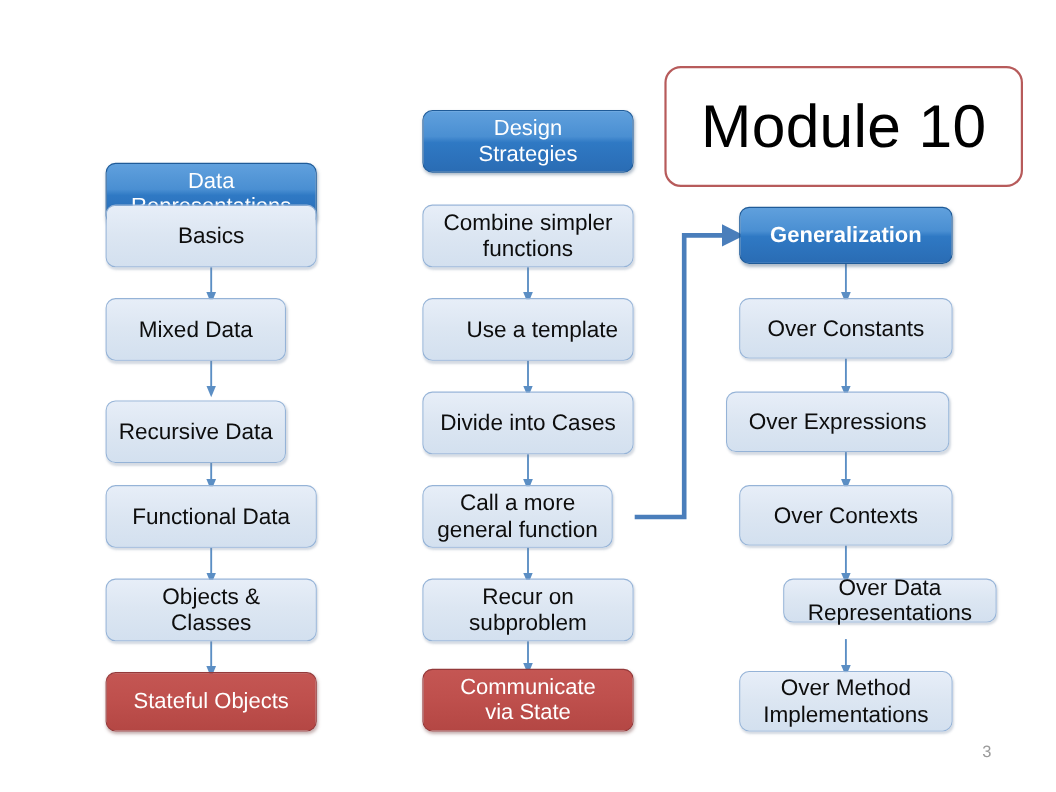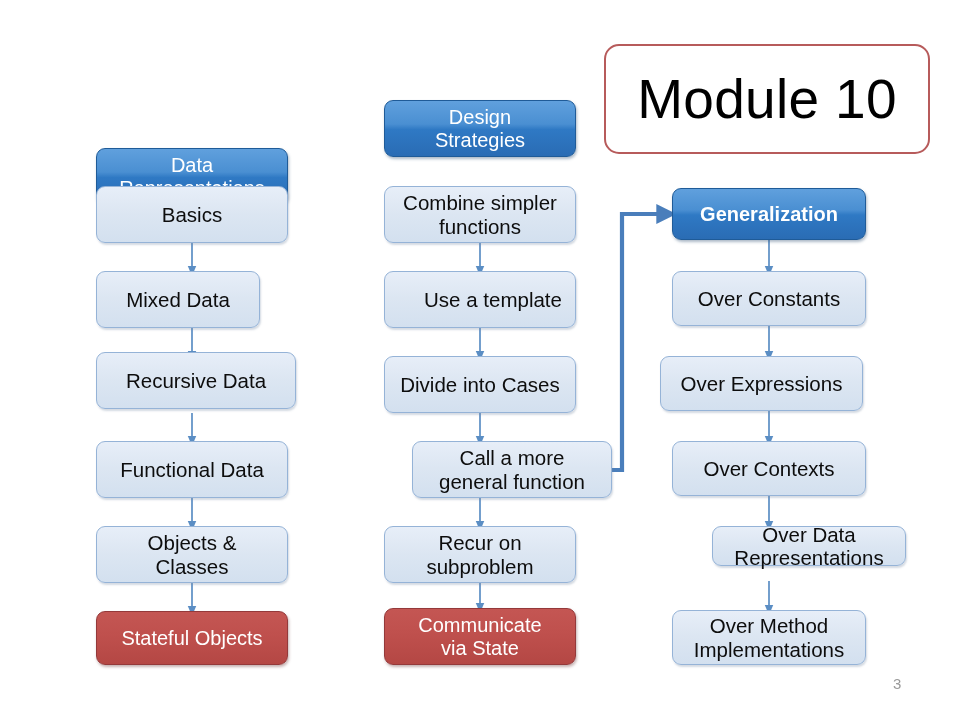--- a/index.html
+++ b/index.html
@@ -126,46 +126,46 @@
         <line x1="769" y1="581" x2="769" y2="610" stroke="#5b8ec4" stroke-width="1.7" marker-end="url(#arrowThin)"></line>
       </g>
     <path id="elbow-connector" fill="none" stroke="#4a7ebb" stroke-width="4.2" stroke-linecap="butt" stroke-linejoin="miter" marker-end="url(#arrowThick)" d="M 577 470 L 622 470 L 622 214 L 666 214"></path>
   </svg>
 
   <div id="nodes">
       <div class="node blue" style="left: 96px; top: 100px; width: 192px; height: 57px; margin-top: 48px;">Data
 Representations</div>
       <div class="node light" style="left: 96px; top: 186px; width: 192px; height: 57px;">Basics</div>
       <div class="node light" style="left: 96px; top: 271px; width: 164px; height: 57px;">Mixed Data</div>
-      <div class="node light" style="left: 96px; top: 352px; width: 200px; height: 57px;">Recursive Data</div>
+      <div class="node light" style="left: 96px; top: 364px; width: 164px; height: 57px;">Recursive Data</div>
       <div class="node light" style="left: 96px; top: 441px; width: 192px; height: 57px;">Functional Data</div>
       <div class="node light" style="left: 96px; top: 526px; width: 192px; height: 57px;">Objects &amp;
 Classes</div>
       <div class="node red" style="left: 96px; top: 611px; width: 192px; height: 54px;">Stateful Objects</div>
       <div class="node blue" style="left: 384px; top: 100px; width: 192px; height: 57px;">Design
 Strategies</div>
       <div class="node light" style="left: 384px; top: 186px; width: 192px; height: 57px; text-align: center;">Combine simpler
 functions</div>
       <div class="node light" style="left: 384px; top: 271px; width: 192px; height: 57px; padding-left: 32px;">Use a template</div>
       <div class="node light" style="left: 384px; top: 356px; width: 192px; height: 57px;">Divide into Cases</div>
-      <div class="node light" style="left: 384px; top: 441px; width: 200px; height: 57px; margin-left: 28px;">Call a more
+      <div class="node light" style="left: 384px; top: 441px; width: 173px; height: 57px;">Call a more
 general function</div>
       <div class="node light" style="left: 384px; top: 526px; width: 192px; height: 57px;">Recur on
 subproblem</div>
       <div class="node red" style="left: 384px; top: 608px; width: 192px; height: 57px;">Communicate
 via State</div>
       <div class="node blue" style="left: 672px; top: 188px; width: 194px; height: 52px; font-weight: bold;">Generalization</div>
       <div class="node light" style="left: 672px; top: 271px; width: 194px; height: 55px;">Over Constants</div>
       <div class="node light" style="left: 660px; top: 356px; width: 203px; height: 55px;">Over Expressions</div>
       <div class="node light" style="left: 672px; top: 441px; width: 194px; height: 55px;">Over Contexts</div>
       <div class="node light" style="left: 672px; top: 526px; width: 194px; height: 40px; margin-left: 40px;">Over Data
 Representations</div>
       <div class="node light" style="left: 672px; top: 610px; width: 194px; height: 55px;">Over Method
 Implementations</div>
     </div>
 
-  <div id="title-box" style="left: 604px; top: 44px; width: 326px; height: 110px;">
+  <div id="title-box" style="left: 604px; top: 60px; width: 326px; height: 110px;">
     <span>Module 10</span>
   </div>
 
   <div id="page-number" style="left: 893px; top: 675px;">3</div>
 
 </div>
 
 </body></html>

